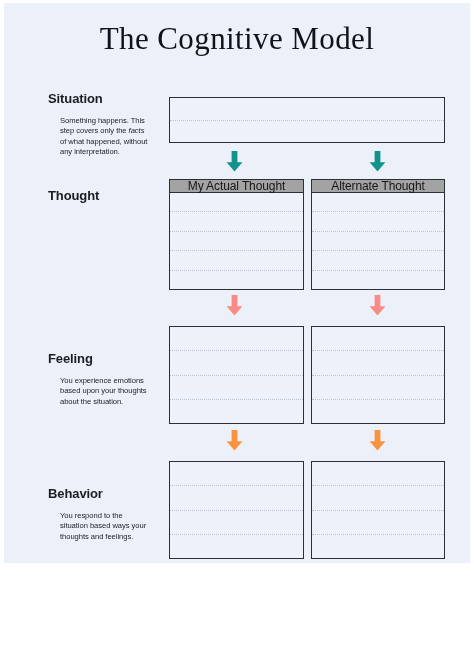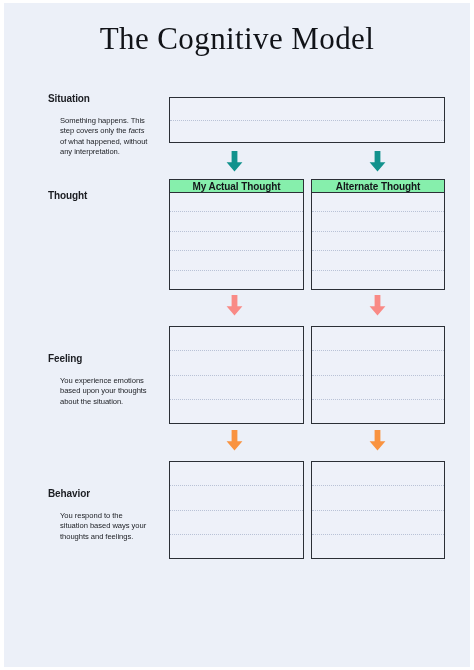--- a/index.html
+++ b/index.html
@@ -12,21 +12,21 @@
     height: 670px;
     font-family: "Liberation Sans", sans-serif;
     overflow: hidden;
   }
 
   .page {
     position: absolute;
     left: 4px;
     top: 3px;
     width: 466px;
-    height: 664px;
+    height: 560px;
     background: #ecf0f8;
     box-sizing: border-box;
   }
 
   
   .title {
     position: absolute;
     left: 0;
     top: 17px;
     width: 466px;
@@ -40,21 +40,21 @@
   }
 
   
   .desc {
     position: absolute;
     left: 44px;
     width: 112px;
     color: #1b1d22;
   }
   .desc-head {
-    font-size: 10px;
+    font-size: 13px;
     font-weight: bold;
     line-height: 11px;
     letter-spacing: -0.1px;
     margin: 0 0 1px 0;
   }
   .desc-body {
     font-size: 7.6px;
     line-height: 10.4px;
     letter-spacing: -0.05px;
     margin: 12px;
@@ -64,26 +64,26 @@
   
   .box {
     position: absolute;
     border: 1.6px solid #2b2f36;
     background: #eef1f9;
     box-sizing: border-box;
   }
   .box-header {
     height: 13px;
     border-bottom: 1.6px solid #2b2f36;
-    background: #86efac;
+    background: #a3a3a3;
     display: flex;
     align-items: center;
     justify-content: center;
-    font-size: 10px;
-    font-weight: bold;
+    font-size: 12px;
+    font-weight: normal;
     color: #14161a;
     letter-spacing: -0.1px;
     box-sizing: border-box;
   }
   .box-lines {
     display: flex;
     flex-direction: column;
     height: 100%;
     box-sizing: border-box;
   }

